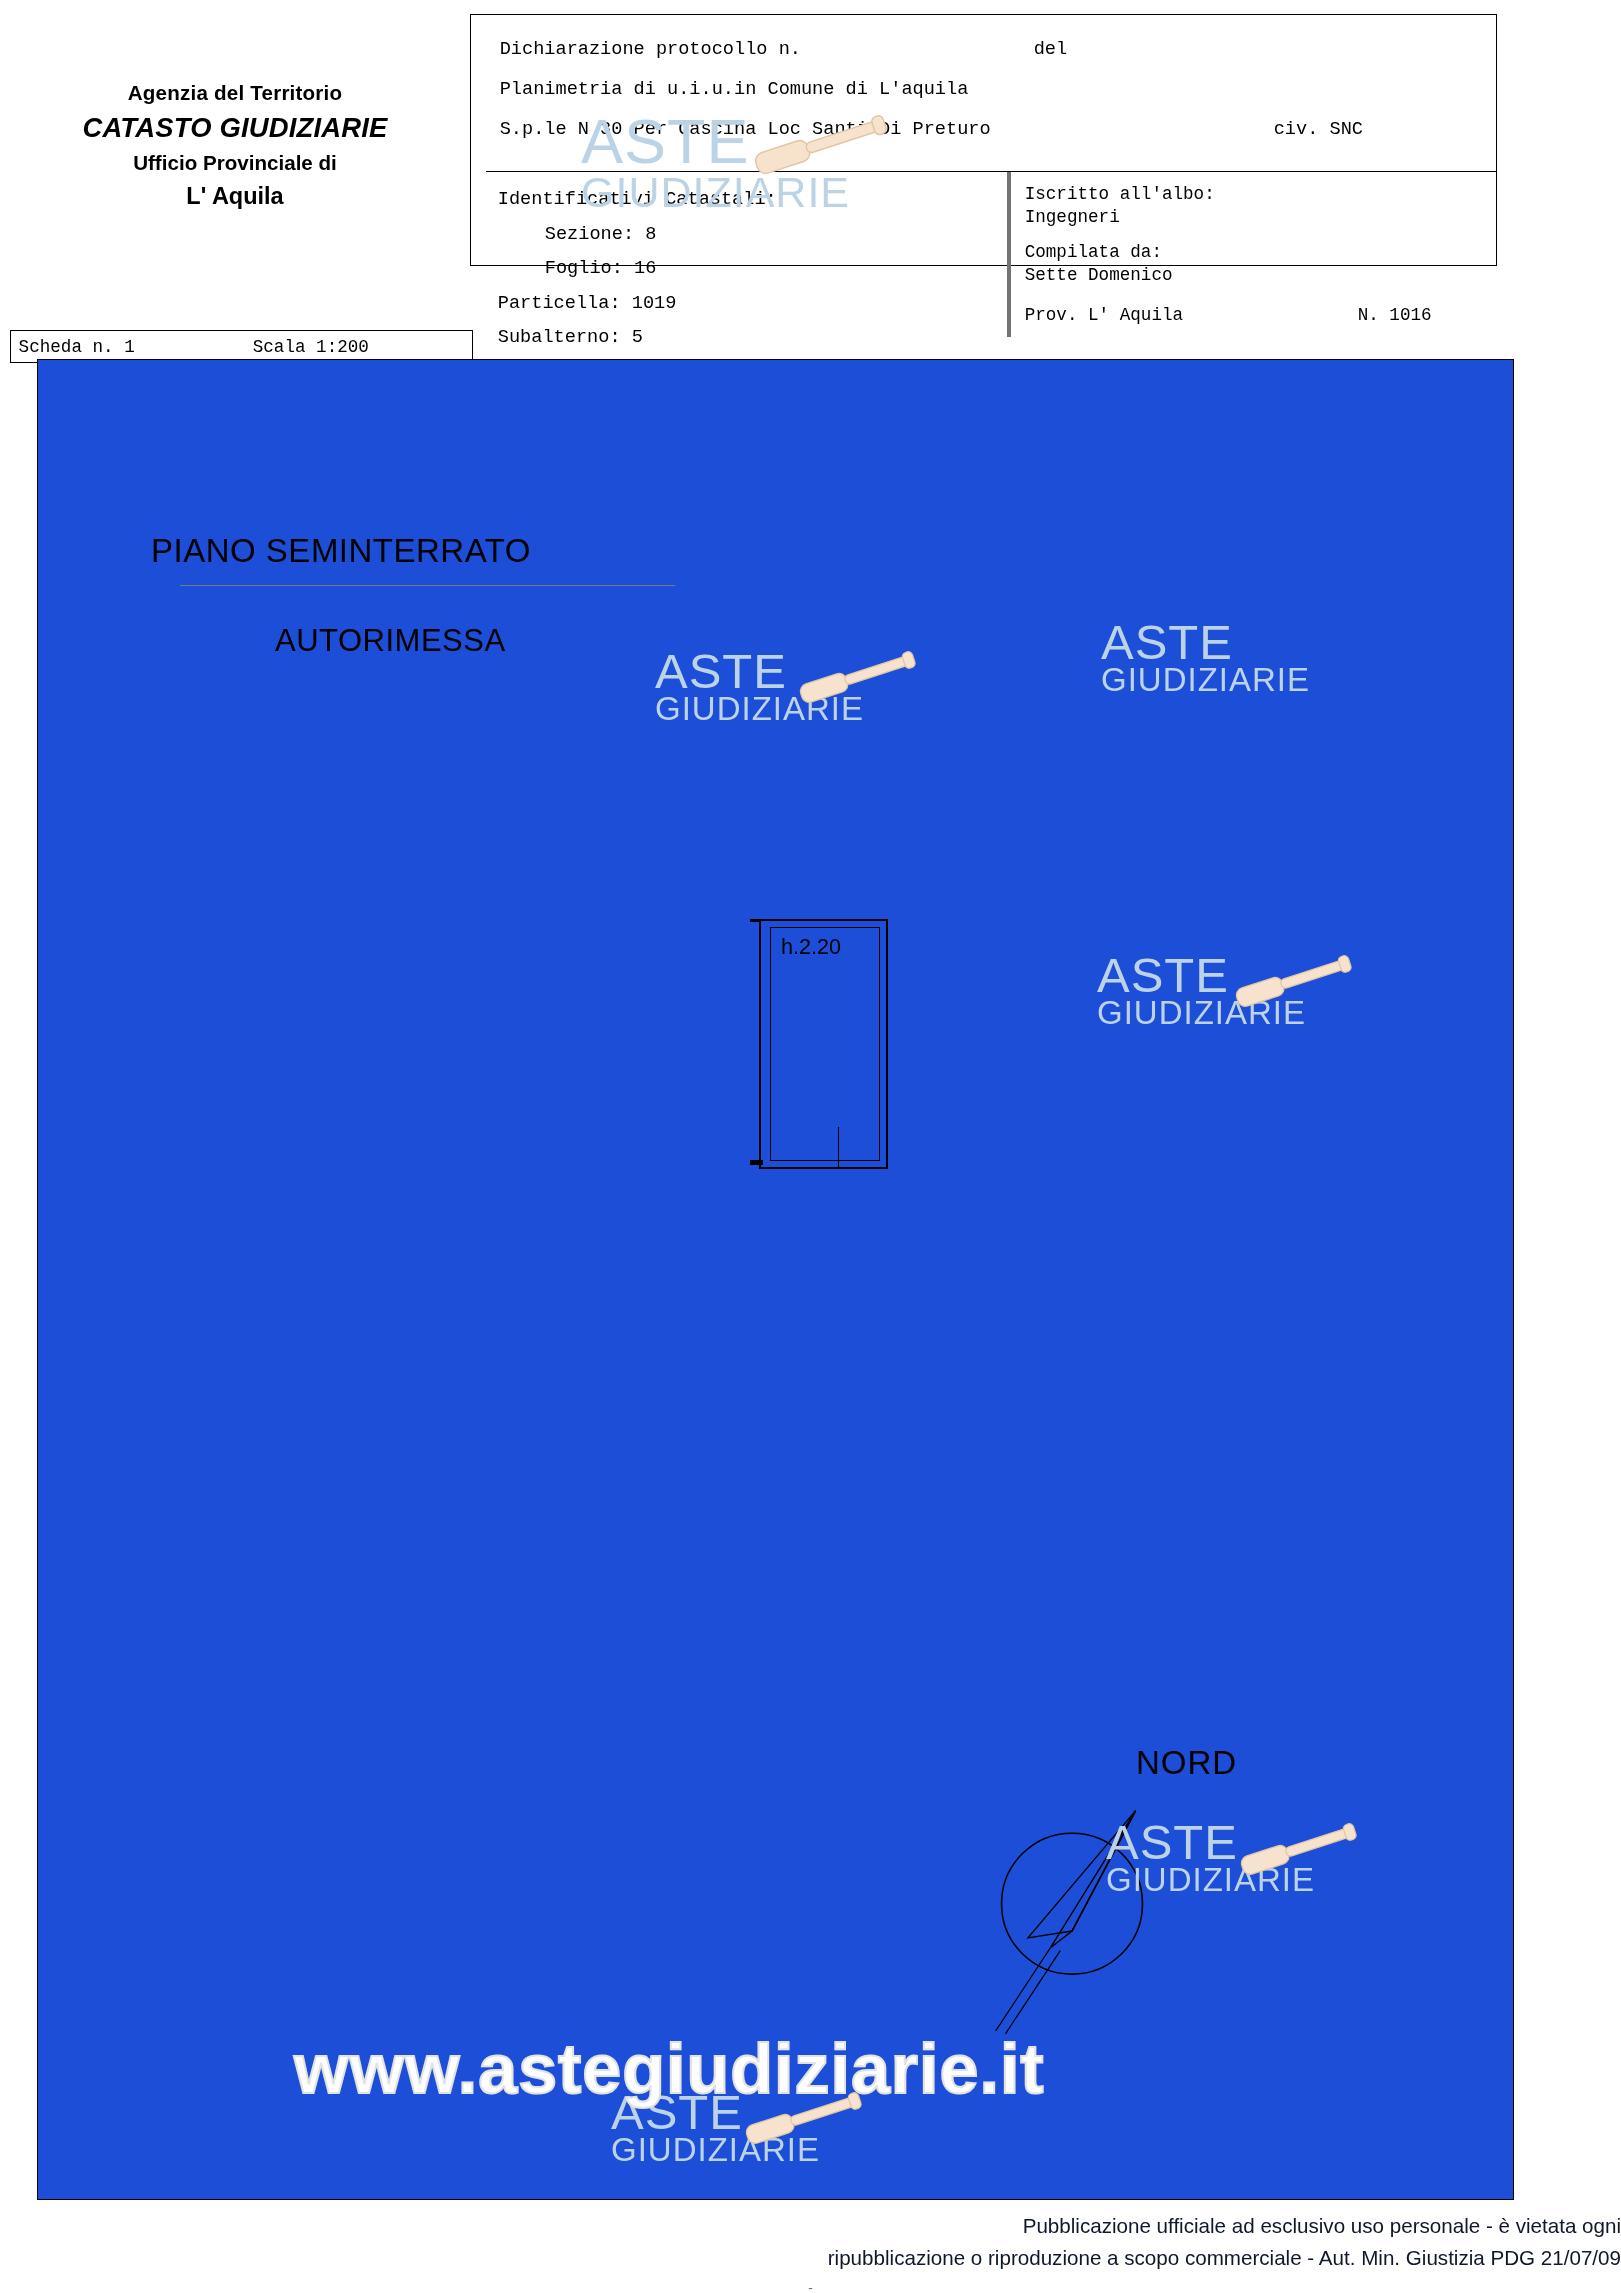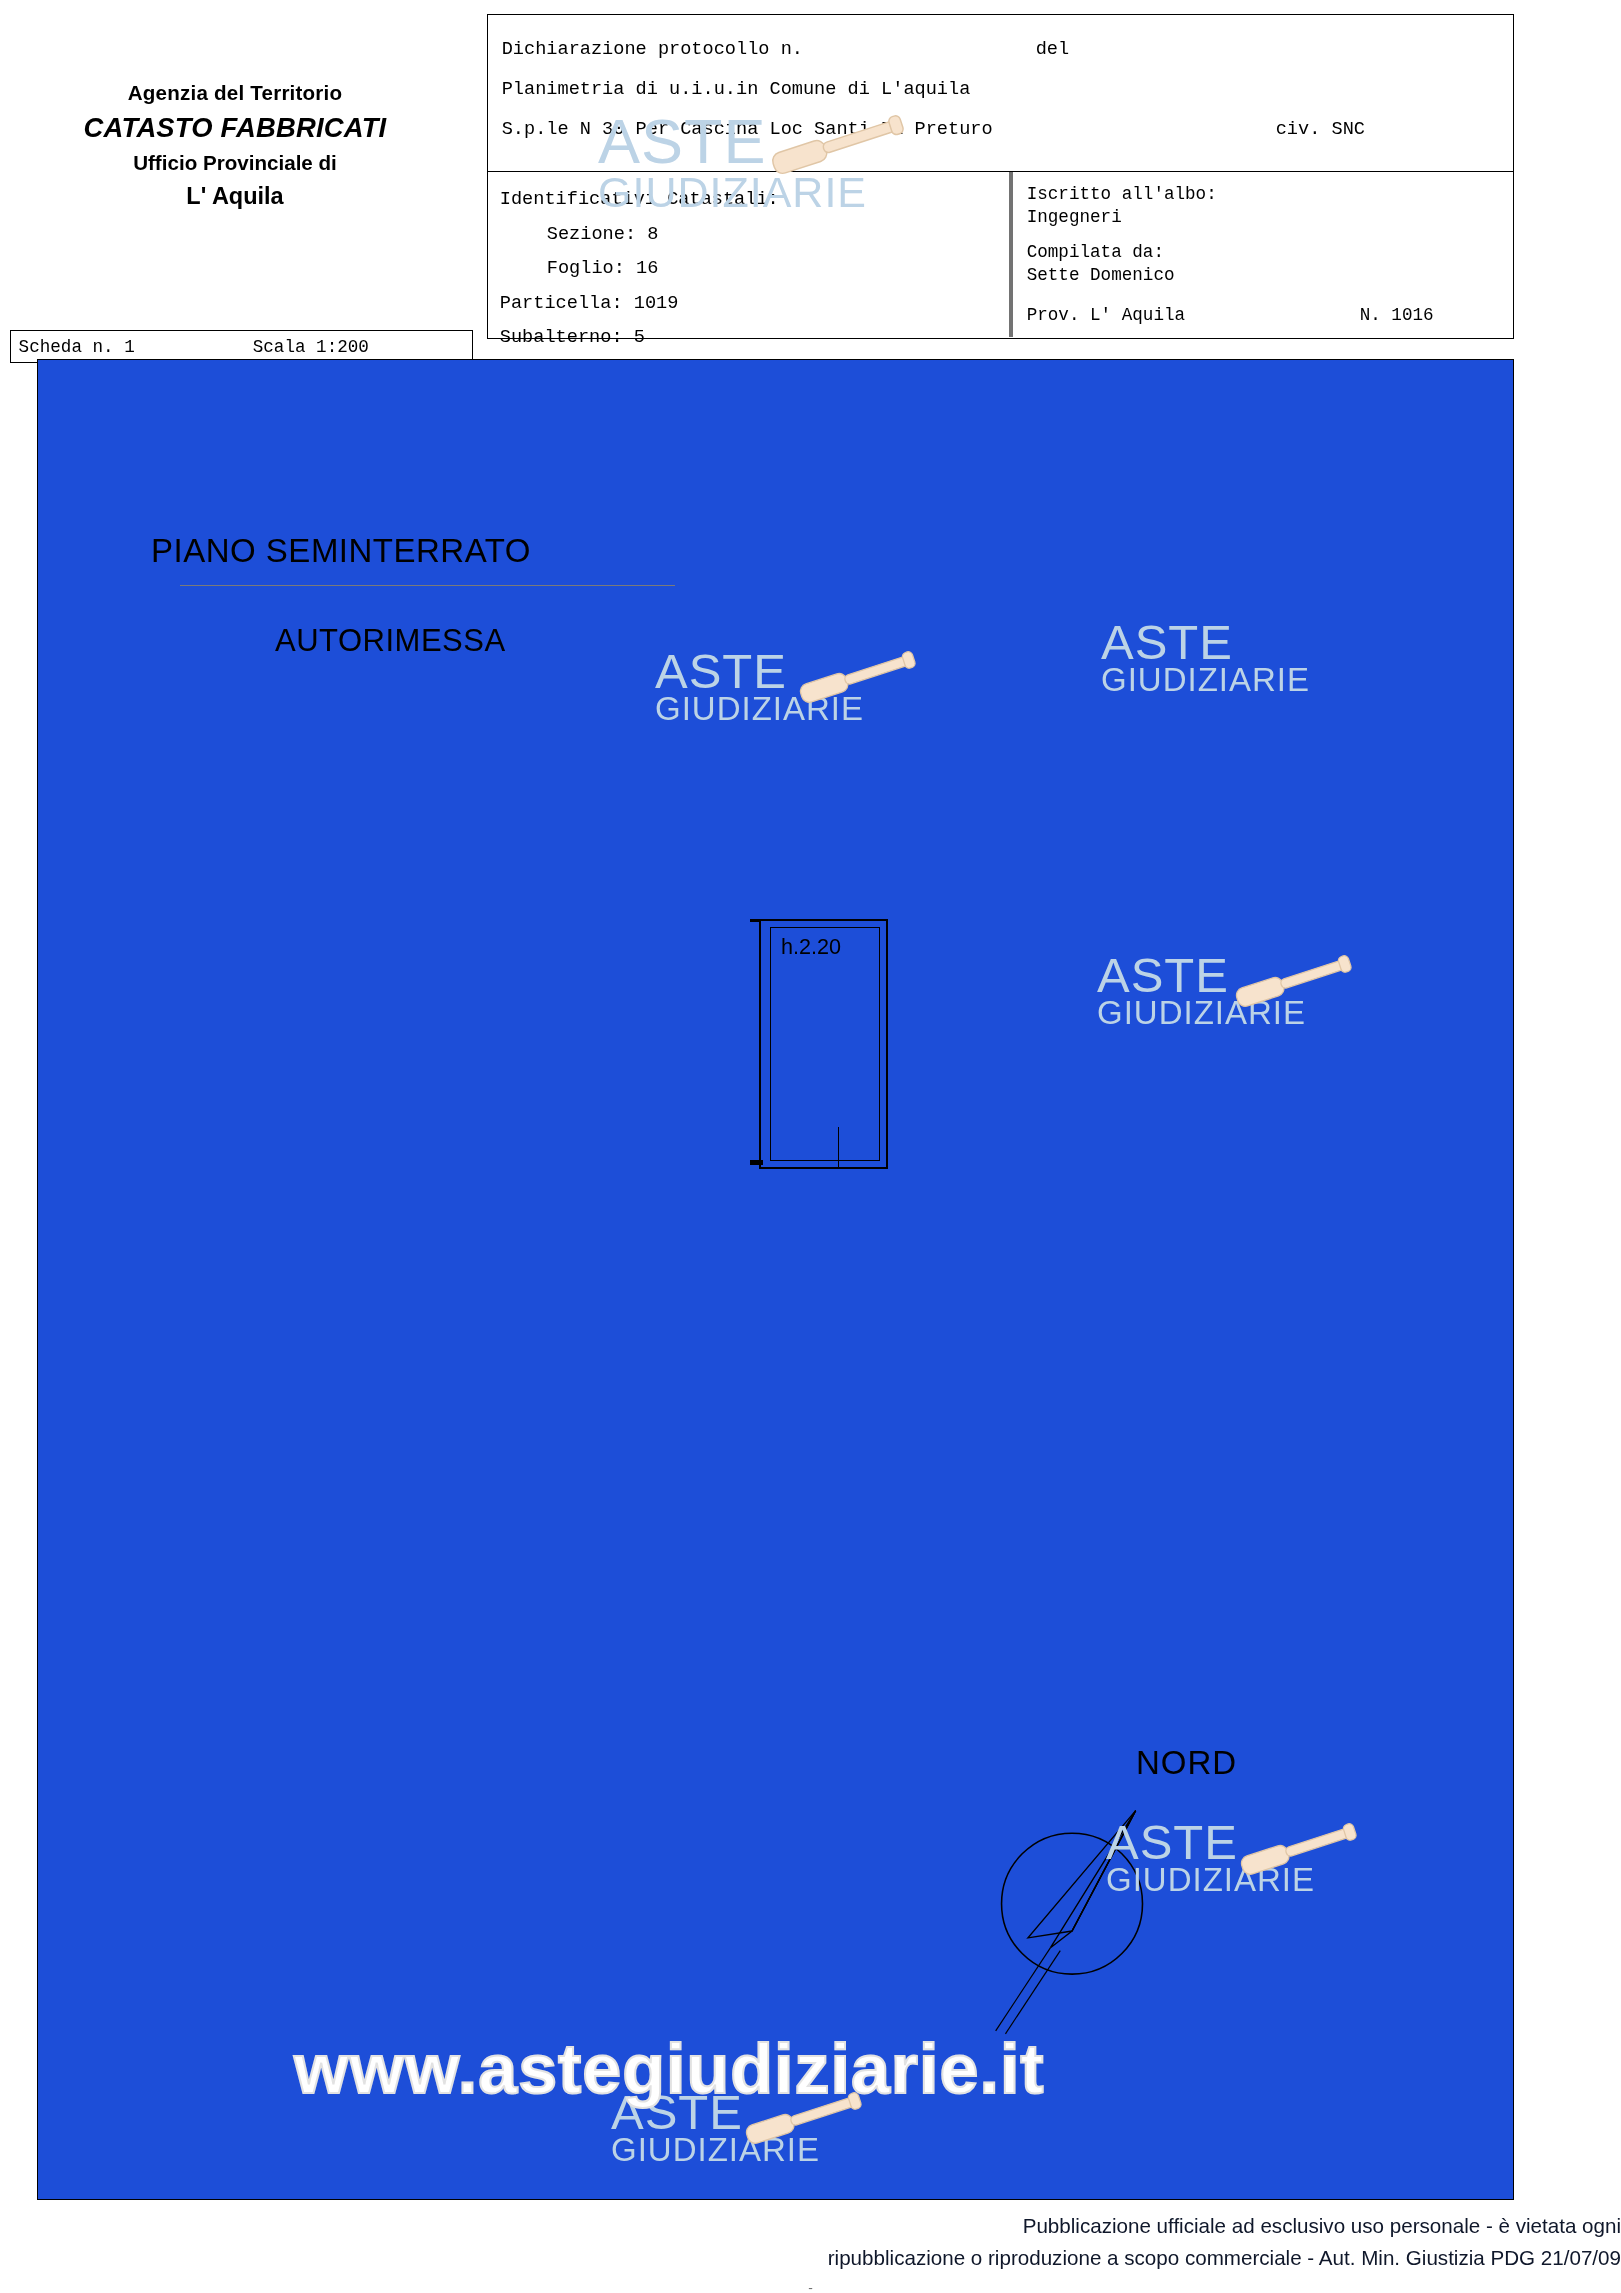--- a/index.html
+++ b/index.html
@@ -58,27 +58,28 @@
     font-size: 17.6px;
     display: flex;
     align-items: center;
   }
   #scheda-bar .scheda-n { margin-left: 7.8px; }
   #scheda-bar .scala { margin-left: 118px; }
 
   
   #header-table {
     position: absolute;
-    left: 487px;
+    left: 470px;
     top: 13.7px;
     width: 1027px;
-    height: 325px;
+    height: 252px;
     border: 1px solid #000;
     box-sizing: border-box;
     font-family: "Liberation Mono", monospace;
+    padding-left: 15px;
   }
   #header-table .top-rows {
     height: 157px;
     border-bottom: 1px solid #000;
     box-sizing: border-box;
     padding: 15.7px 0 0 13.7px;
     font-size: 18.6px;
     line-height: 2.15;
   }
   #header-table .top-rows .row-inline {
@@ -296,21 +297,21 @@
     text-align: center;
     font-size: 13.7px;
     color: #666;
   }
 </style>
 </head>
 <body>
 
 <div id="header-left">
   <div class="l1">Agenzia del Territorio</div>
-  <div class="l2">CATASTO FABBRICATI</div>
+  <div class="l2">CATASTO GIUDIZIARIE</div>
   <div class="l3">Ufficio Provinciale di</div>
   <div class="l4">L' Aquila</div>
 </div>
 
 <div id="scheda-bar">
   <span class="scheda-n">Scheda n. 1</span>
   <span class="scala">Scala 1:200</span>
 </div>
 
 <div id="header-table">

